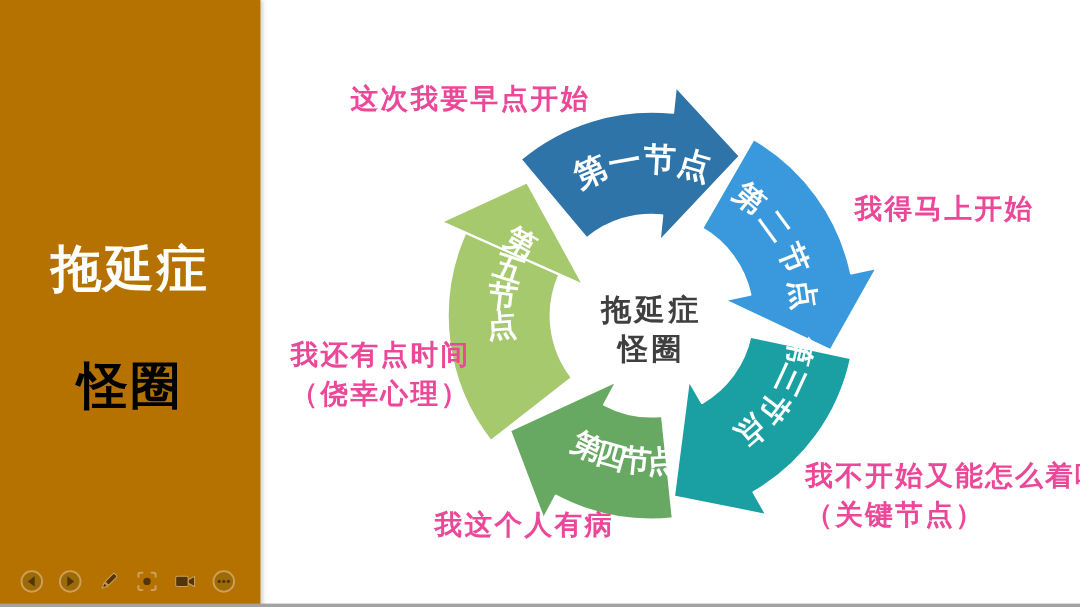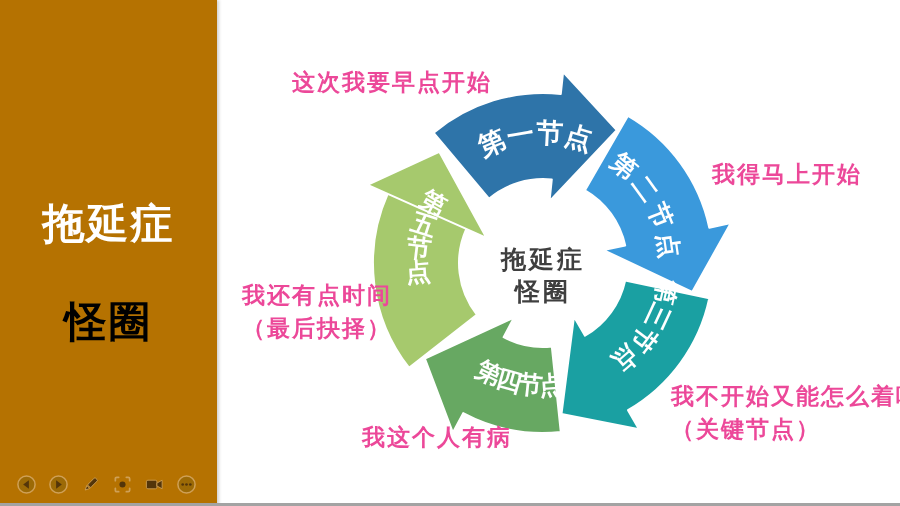--- a/index.html
+++ b/index.html
@@ -85,21 +85,21 @@
     </div>
     <div class="ann ann-bottom-right">
       <div>我不开始又能怎么着呢</div>
       <div>（关键节点）</div>
     </div>
     <div class="ann ann-bottom">
       <div>我这个人有病</div>
     </div>
     <div class="ann ann-left">
       <div>我还有点时间</div>
-      <div>（最后抉择）</div>
+      <div>（侥幸心理）</div>
     </div>
   </div>
 
   <aside class="sidebar">
     <div class="sb-t1">拖延症</div>
     <div class="sb-t2">怪圈</div>
 
     <div class="controls">
       <svg class="ic" viewBox="0 0 22 22">
         <circle cx="11" cy="11" r="9" fill="#9c6a06" stroke="#cfa057" stroke-width="1.6"></circle>

